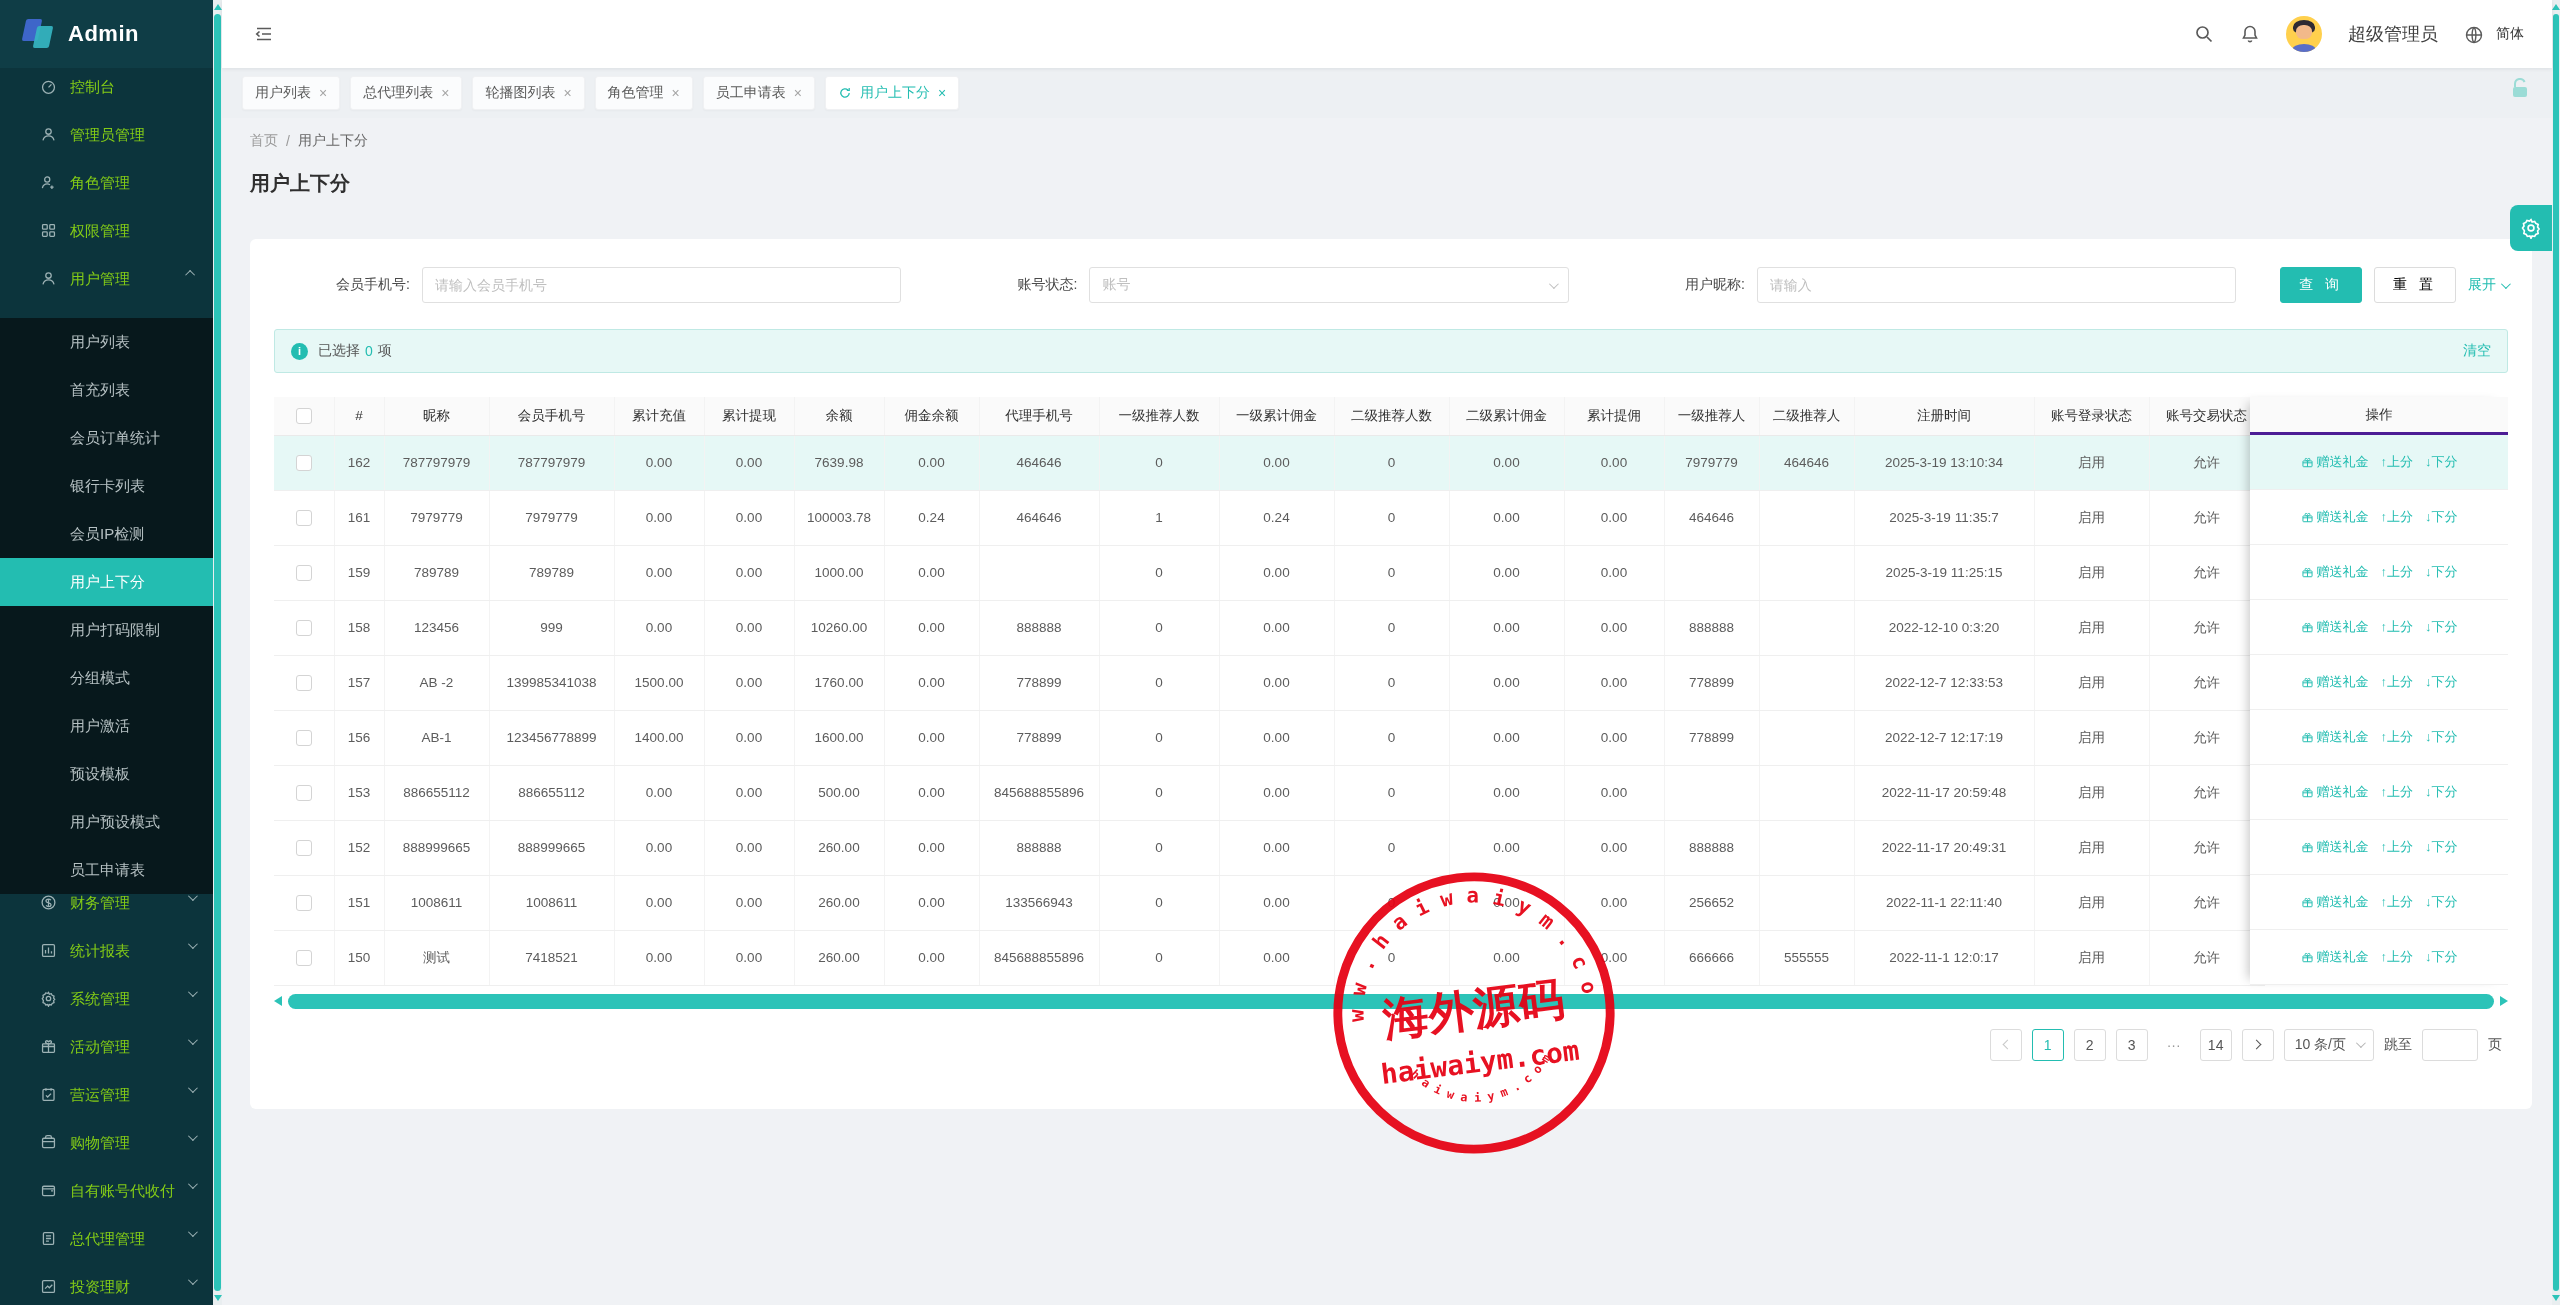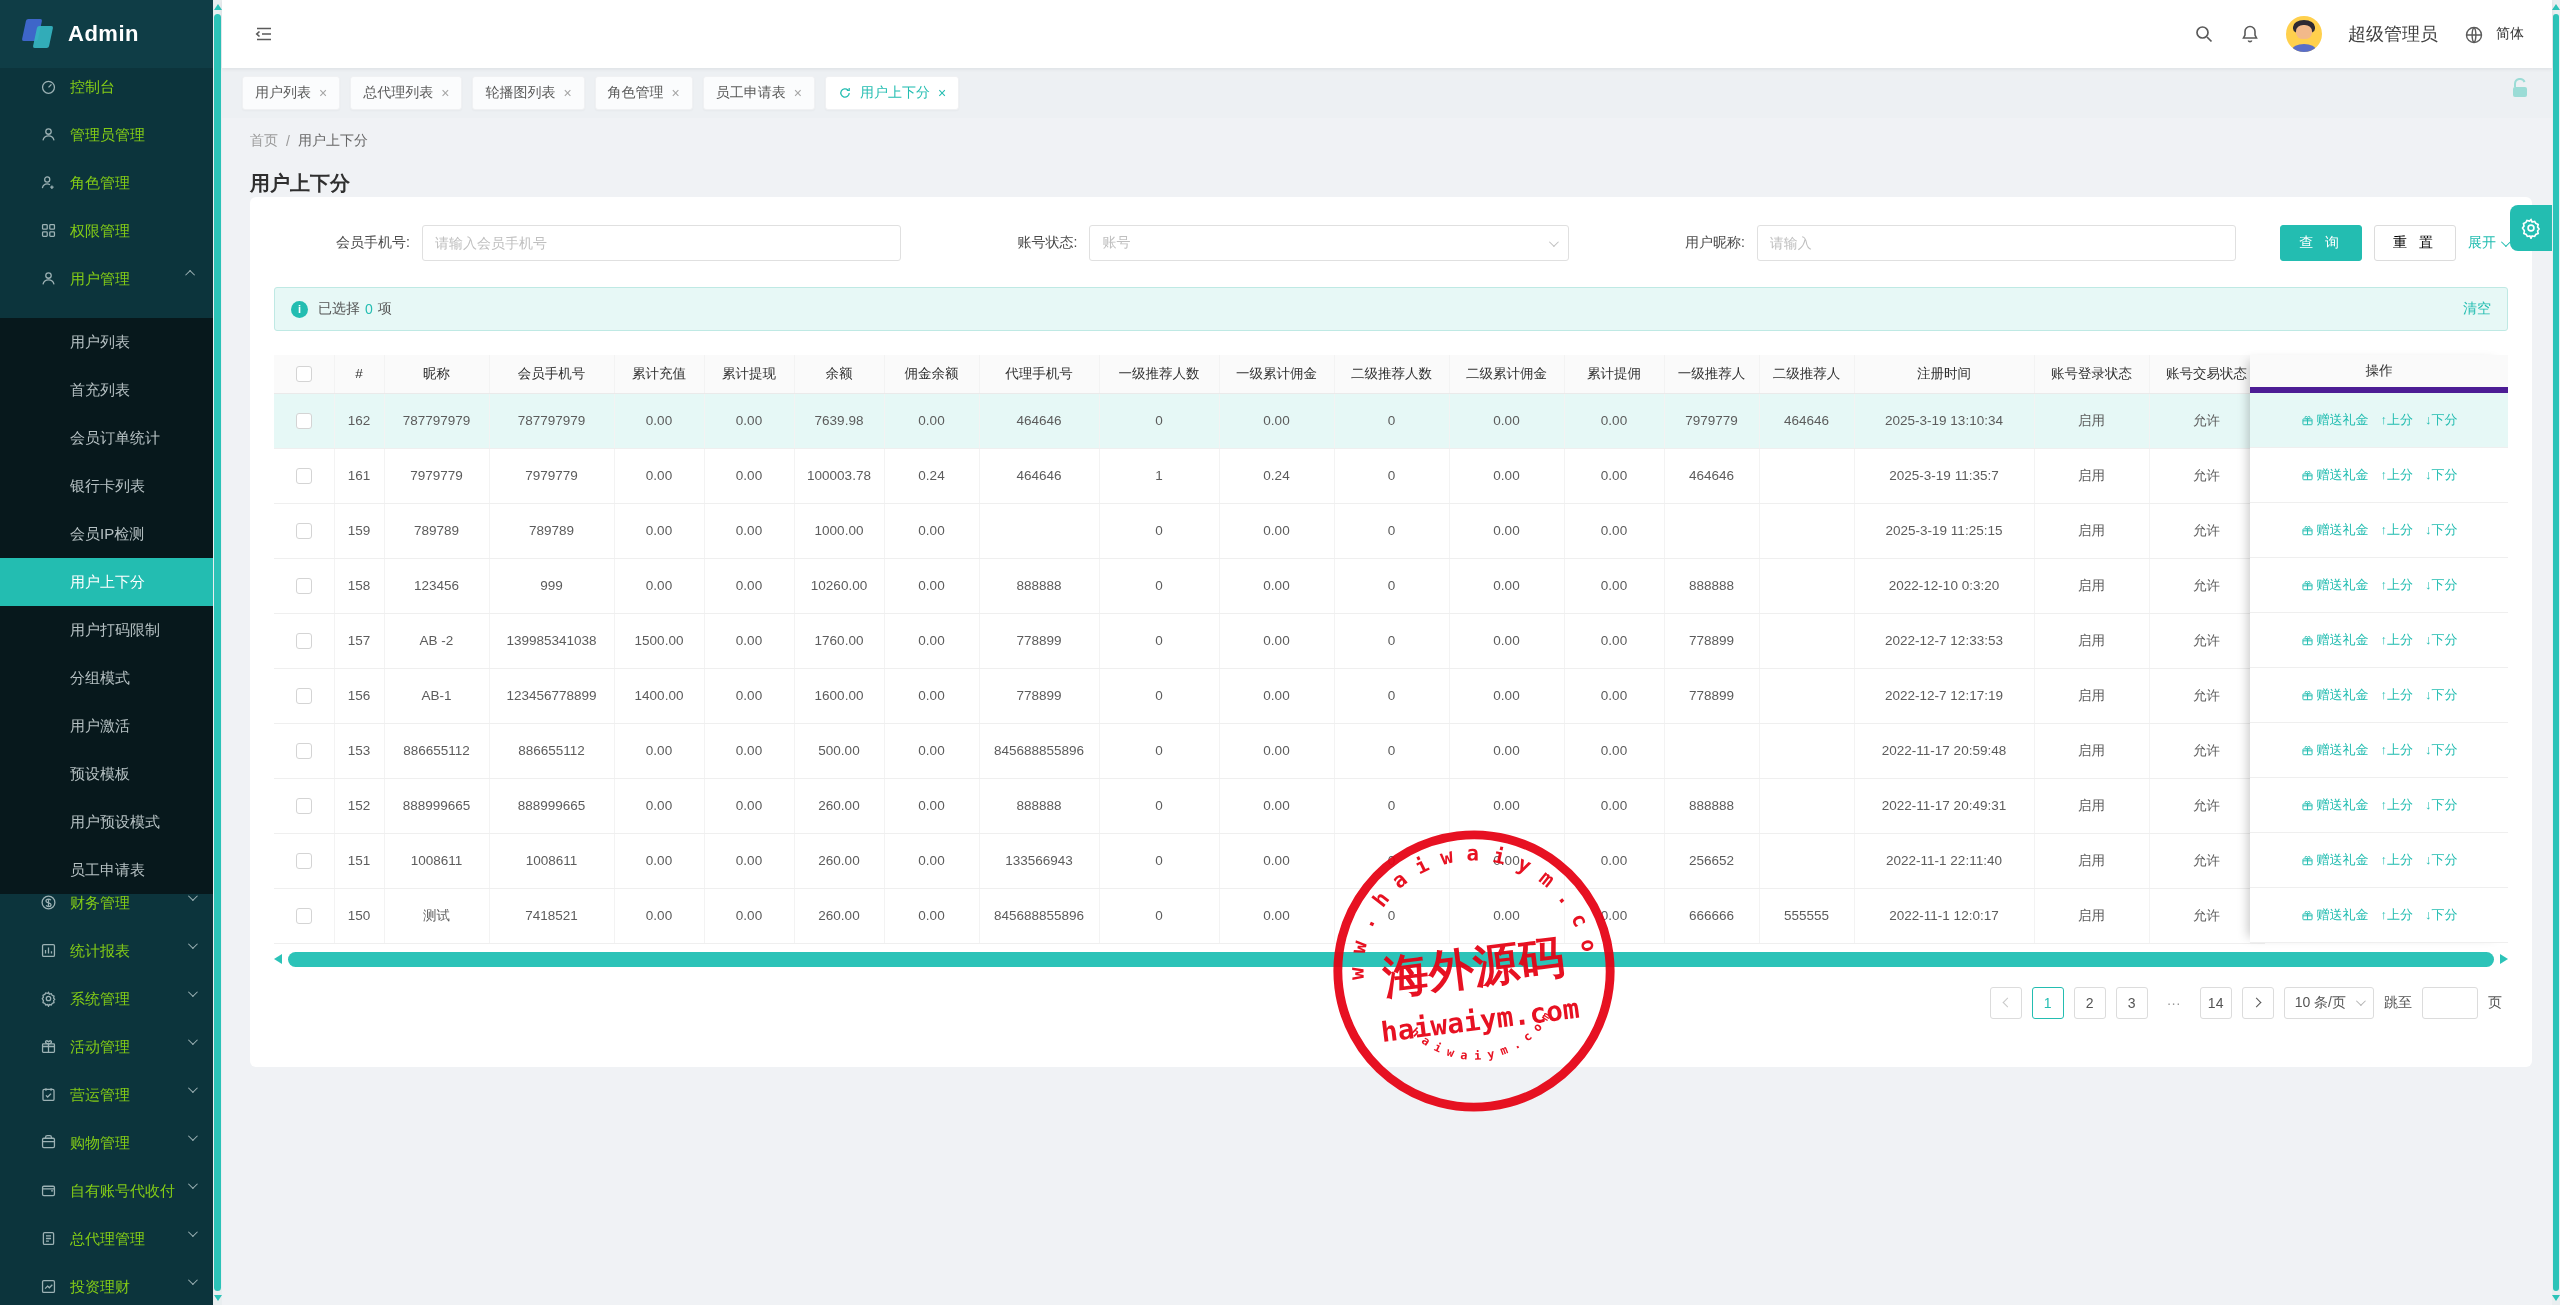--- a/index.html
+++ b/index.html
@@ -52,21 +52,21 @@
   .tab .x { color:#a5a5a5; font-size:14px; line-height:1; }
   .tab.active .x { color:#23bdb1; }
   .tab .sync { width:14px; height:14px; }
   .lockbox { margin-left:auto; align-self:center; width:24px; height:24px; color:#9bdcd6; cursor:pointer; }
 
   .content { flex:1; padding:14px 20px 0 28px; overflow:hidden; }
   .crumb { font-size:14px; color:#9a9a9a; display:flex; gap:8px; align-items:center; }
   .crumb .cur { color:#666; }
   .page-title { margin-top:20px; font-size:20px; color:#2f2f2f; font-weight:bold; }
 
-  .card { background:#fff; border-radius:6px; padding:28px 24px 48px 24px; position:relative; }
+  .card { margin-top:42px; background:#fff; border-radius:6px; padding:28px 24px 48px 24px; position:relative; }
 
   
   .filters { display:flex; align-items:center; }
   .fgroup { display:flex; align-items:center; flex:1; padding-right:40px; }
   .fgroup label { width:148px; text-align:right; padding-right:12px; color:#4a4a4a; font-size:14px; flex:0 0 auto; }
   .fctl { flex:1; height:36px; border:1px solid #e0e0e0; border-radius:3px; background:#fff; display:flex; align-items:center; padding:0 12px; color:#bfbfbf; font-size:14px; position:relative; }
   .fctl input { border:none; outline:none; width:100%; font-size:14px; color:#333; font-family:inherit; }
   .fctl input::placeholder { color:#bfbfbf; }
   .fctl .sel-arrow { position:absolute; right:12px; color:#c0c0c0; }
   .fbtns { display:flex; align-items:center; gap:12px; flex:0 0 auto; padding-left:4px; }
@@ -84,21 +84,21 @@
   
   .table-wrap { position:relative; margin-top:24px; }
   .scroller { overflow:hidden; width:100%; }
   table.grid { border-collapse:collapse; table-layout:fixed; }
   .grid th, .grid td { border-bottom:1px solid #efefef; border-right:1px solid #f3f3f3; height:55px; text-align:center; font-size:13.5px; color:#5c5c5c; font-weight:normal; padding:0 6px; overflow:hidden; white-space:nowrap; }
   .grid thead th { background:#fafafa; height:38px; color:#2f2f2f; border-bottom:1px solid #eaeaea; }
   .grid tr.hl td { background:#e6f8f6; }
   .cbx { width:16px; height:16px; border:1px solid #d4d4d4; border-radius:3px; background:#fff; display:inline-block; vertical-align:middle; cursor:pointer; }
   
   .action-col { position:absolute; top:0; right:0; width:258px; background:#fff; box-shadow:-8px 0 10px -6px rgba(0,0,0,.22); }
-  .action-col .ahead { height:38px; background:#fafafa; border-bottom:6px solid #4c1d95; display:flex; align-items:center; justify-content:center; color:#2f2f2f; font-size:13.5px; }
+  .action-col .ahead { height:38px; background:#fafafa; border-bottom:3px solid #4c1d95; display:flex; align-items:center; justify-content:center; color:#2f2f2f; font-size:13.5px; }
   .action-col .arow { height:55px; border-bottom:1px solid #efefef; display:flex; align-items:center; justify-content:center; gap:12px; font-size:13px; color:#23bdb1; }
   .action-col .arow.hl { background:#e6f8f6; }
   .action-col .alink { display:flex; align-items:center; gap:3px; cursor:pointer; white-space:nowrap; }
   .action-col .alink svg { width:13px; height:13px; }
 
   
   .hscroll { margin-top:8px; display:flex; align-items:center; gap:6px; }
   .hscroll .bar { flex:1; height:15px; background:#2cc3b8; border-radius:8px; }
   .htri { width:0; height:0; }
   .htri.l { border-top:5px solid transparent; border-bottom:5px solid transparent; border-right:8px solid #2cc3b8; }

